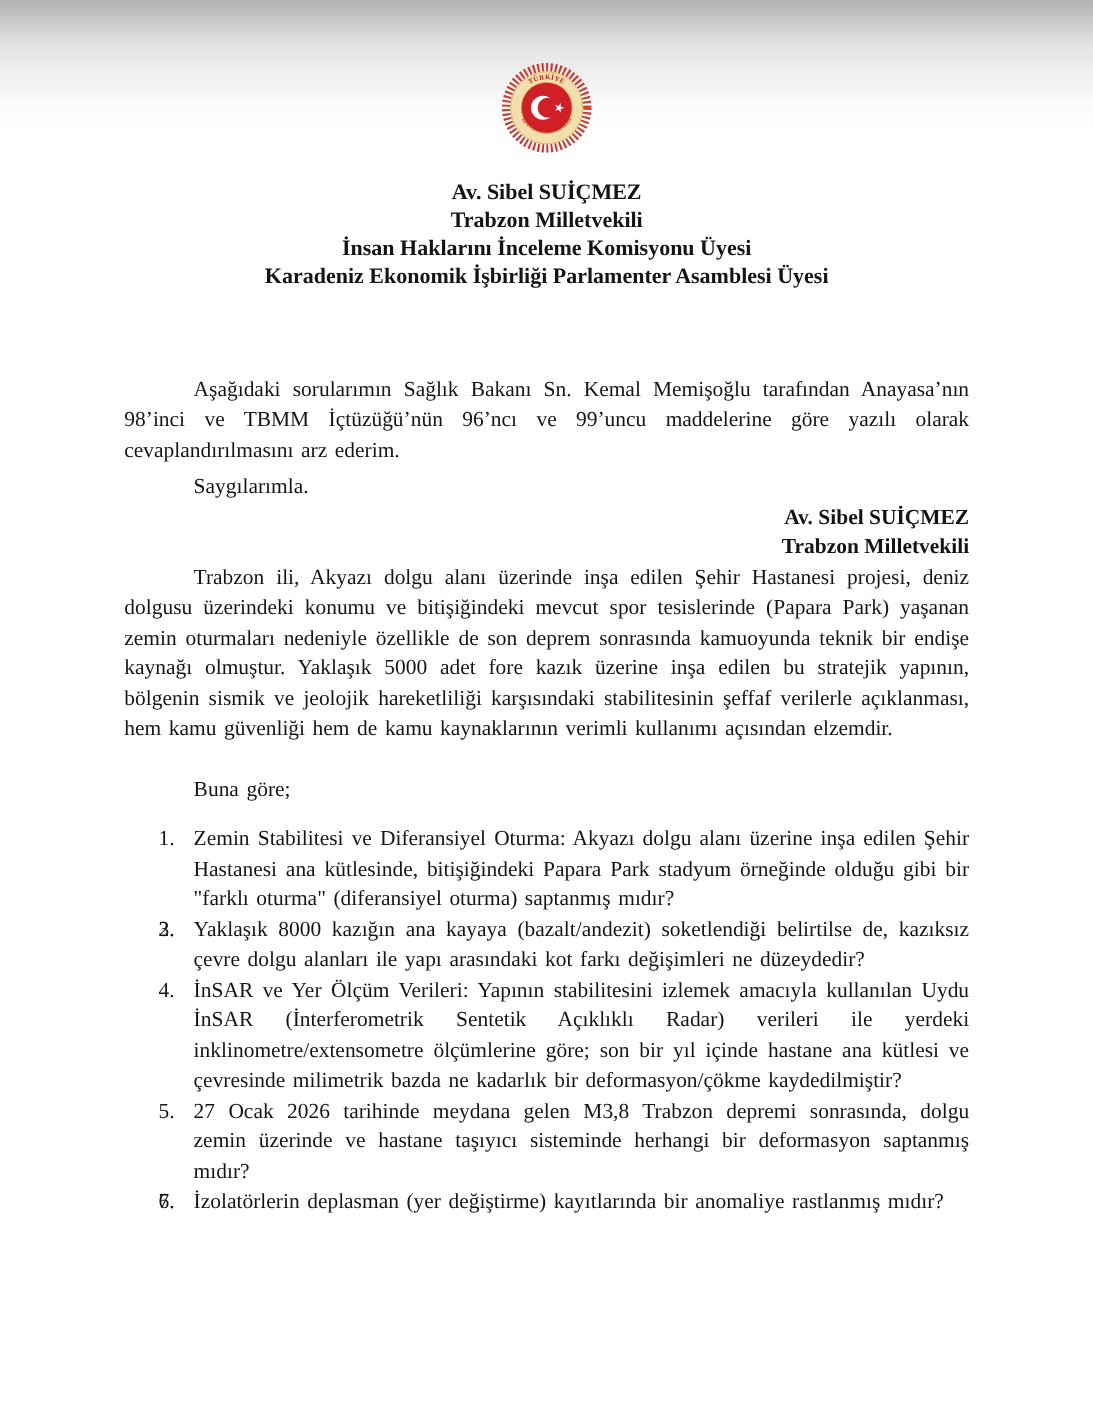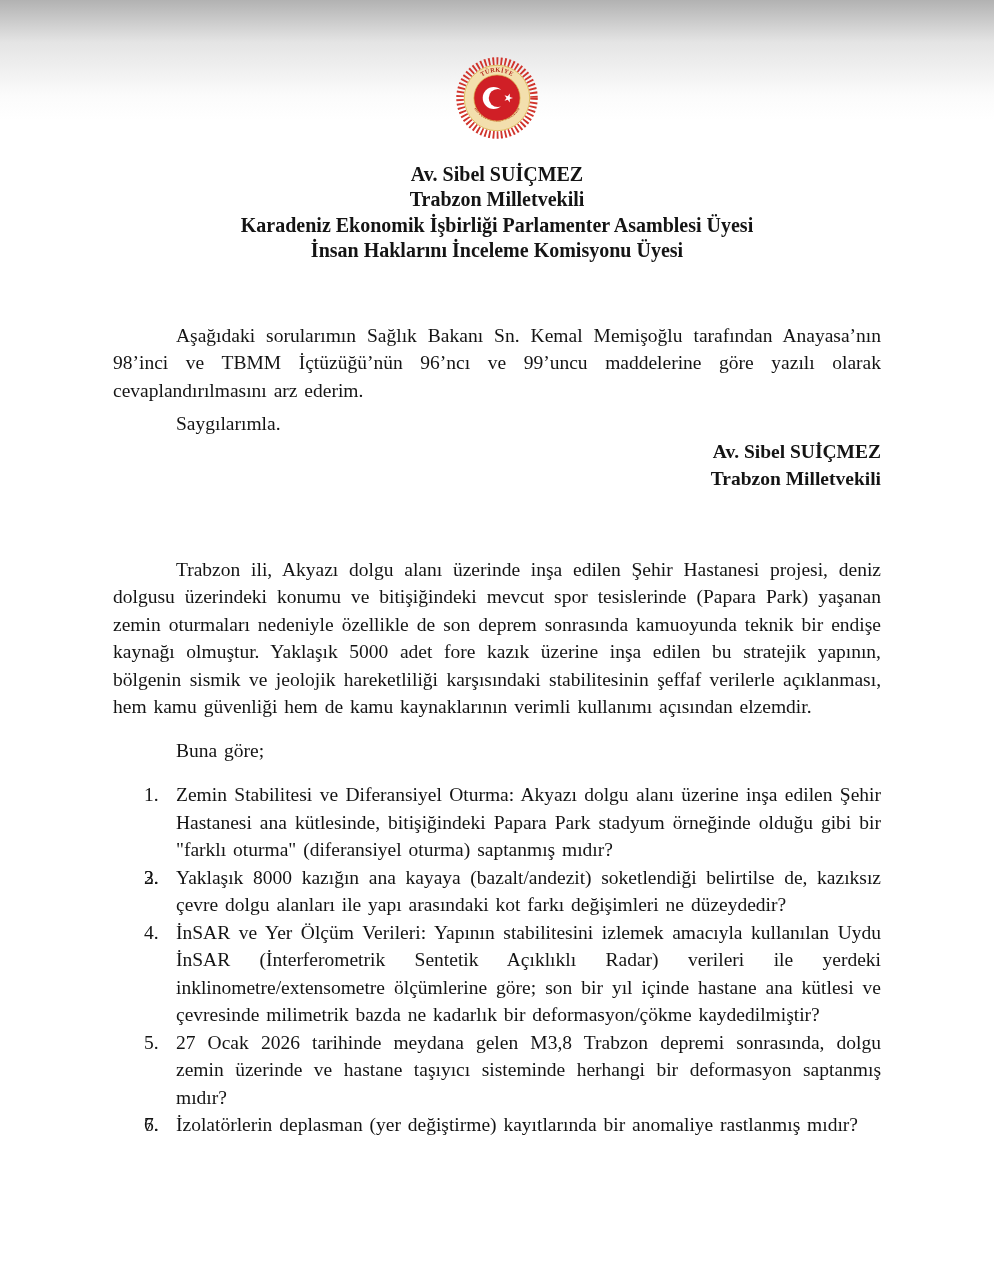--- a/index.html
+++ b/index.html
@@ -37,30 +37,30 @@
     font-weight: bold;
     font-size: 20px;
     line-height: 25.5px;
   }
   .para {
     margin: 0;
     text-align: justify;
     text-indent: 63px;
     word-spacing: 2px;
   }
-  .intro { margin-top: 58px; }
+  .intro { margin-top: 76px; }
   .closing { margin-top: 6px; }
   .salutation { margin: 0; text-indent: 63px; }
   .signature {
     text-align: right;
     font-weight: bold;
   }
   .signature div { line-height: 27.5px; }
-  .body-para { margin-top: 63px; }
-  .list-intro { margin-top: 16px; text-indent: 63px; }
+  .body-para { }
+  .list-intro { margin-top: 28px; text-indent: 63px; }
   .q-list {
     margin: 17px 0 0 0;
     padding: 0;
     list-style: none;
   }
   .q-item {
     position: relative;
     padding-left: 63px;
     text-align: justify;
     word-spacing: 2px;
@@ -102,22 +102,22 @@
         <circle cx="46" cy="50" r="13" fill="#ffffff"></circle>
         <circle cx="51" cy="50" r="10.8" fill="#d01f26"></circle>
 
         <polygon fill="#ffffff" points="69.1,50 65.24,51.26 65.23,55.33 62.84,52.04 58.97,53.29 61.35,50 58.97,46.71 62.84,47.96 65.23,44.67 65.24,48.74"></polygon>
       </svg>
     </div>
 
     <div class="letterhead">
       <div>Av. Sibel SUİÇMEZ</div>
       <div>Trabzon Milletvekili</div>
+      <div>İnsan Haklarını İnceleme Komisyonu Üyesi</div>
       <div>Karadeniz Ekonomik İşbirliği Parlamenter Asamblesi Üyesi</div>
-      <div>İnsan Haklarını İnceleme Komisyonu Üyesi</div>
     </div>
 
     <p class="para intro">Aşağıdaki sorularımın Sağlık Bakanı Sn. Kemal Memişoğlu tarafından Anayasa’nın 98’inci ve TBMM İçtüzüğü’nün 96’ncı ve 99’uncu maddelerine göre yazılı olarak cevaplandırılmasını arz ederim.</p>
 
     <div class="closing">
       <p class="salutation">Saygılarımla.</p>
       <div class="signature">
         <div>Av. Sibel SUİÇMEZ</div>
         <div>Trabzon Milletvekili</div>
       </div>

